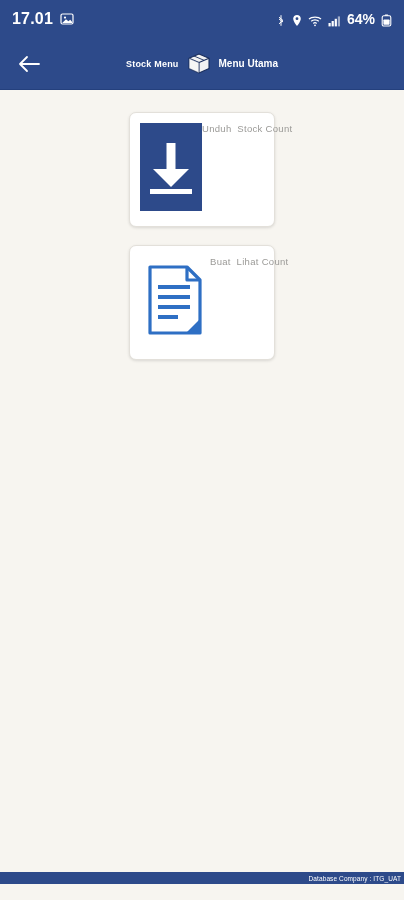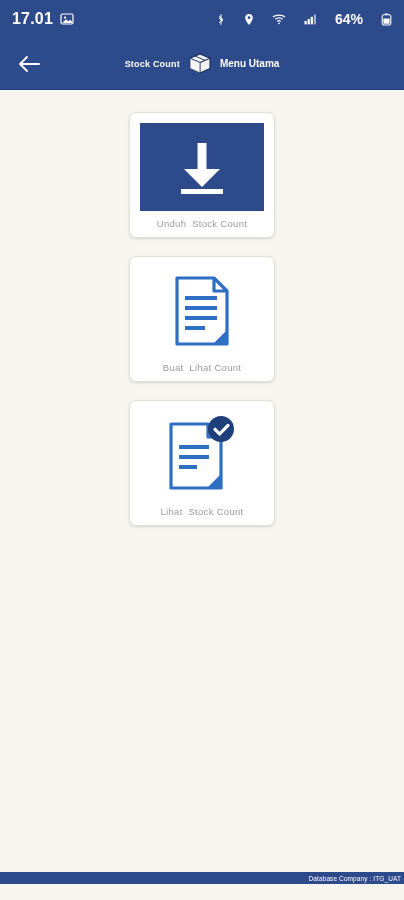--- a/index.html
+++ b/index.html
@@ -20,21 +20,21 @@
   .statusbar {
     height: 38px;
     background: #2d4a8a;
     color: #ffffff;
     display: flex; align-items: center;
     padding: 0 12px;
     flex: 0 0 38px;
   }
   .status-left { display: flex; align-items: center; gap: 7px; }
   .status-clock { font-size: 16px; font-weight: 600; letter-spacing: .2px; }
-  .status-right { margin-left: auto; display: flex; align-items: center; gap: 18px; }
+  .status-right { margin-left: auto; display: flex; align-items: flex-end; gap: 6px; }
   .status-battery-text { font-size: 14px; font-weight: 600; }
   .ico { display: inline-block; line-height: 1; }
   .ico svg { display: block; }
 
   
   .appbar {
     height: 52px;
     background: #2d4a8a;
     display: flex; align-items: center;
     padding: 0 14px;
@@ -70,21 +70,21 @@
     padding-top: 22px;
     gap: 18px;
   }
   .card {
     width: 146px;
     background: #ffffff;
     border: 1px solid #e3e0da;
     border-radius: 7px;
     box-shadow: 0 1px 3px rgba(0,0,0,.12);
     padding: 10px 10px 8px 10px;
-    display: flex; flex-direction: column; align-items: center;
+    display: flex; flex-direction: row; 
     cursor: pointer;
   }
   .card-art {
     width: 124px; height: 88px;
     display: flex; align-items: center; justify-content: center;
     margin-bottom: 7px;
   }
   .card-art.filled { background: #2d4a8a; }
   .card-label {
     font-size: 9.5px; color: #9b9a97;
@@ -168,21 +168,21 @@
 
   <div class="appbar">
     <div class="back-btn">
       <span class="ico">
         <svg width="22" height="18" viewBox="0 0 22 18">
           <path d="M9 2 L2 9 L9 16 M2 9 L21 9" fill="none" stroke="#ffffff" stroke-width="1.8" stroke-linecap="round" stroke-linejoin="round"></path>
         </svg>
       </span>
     </div>
     <div class="appbar-center">
-      <span class="appbar-title">Stock Count</span>
+      <span class="appbar-title">Stock Menu</span>
       <span class="ico appbar-logo">
         <svg width="26" height="24" viewBox="0 0 26 24">
           <path d="M13 2 L23 6.2 L23 16.5 L13 21 L3 16.5 L3 6.2 Z" fill="#f2f2f2" stroke="#1b2f5e" stroke-width="1.1" stroke-linejoin="round"></path>
           <path d="M3 6.2 L13 10.6 L23 6.2" fill="none" stroke="#1b2f5e" stroke-width="1.1" stroke-linejoin="round"></path>
           <path d="M13 10.6 L13 21" fill="none" stroke="#1b2f5e" stroke-width="1.1"></path>
           <path d="M3 6.2 L13 10.6 L13 21 L3 16.5 Z" fill="#ffffff" opacity="0.35"></path>
           <path d="M8 4 L18 8.3" fill="none" stroke="#1b2f5e" stroke-width="0.9"></path>
         </svg>
       </span>
       <span class="appbar-sub">Menu Utama</span>
@@ -210,35 +210,20 @@
           <path d="M60 57 L60 71 L46 71 Z" fill="#2e6fc4"></path>
           <rect x="18" y="23" width="32" height="4" fill="#2e6fc4"></rect>
           <rect x="18" y="33" width="32" height="4" fill="#2e6fc4"></rect>
           <rect x="18" y="43" width="32" height="4" fill="#2e6fc4"></rect>
           <rect x="18" y="53" width="20" height="4" fill="#2e6fc4"></rect>
         </svg>
       </div>
       <div class="card-label">Buat  Lihat Count</div>
     </div>
 
-    <div class="card">
-      <div class="card-art">
-        <svg width="82" height="80" viewBox="0 0 82 80">
-          <path d="M10 9 L47 9 L60 22 L60 73 L10 73 Z" fill="#ffffff" stroke="#2e6fc4" stroke-width="3.2" stroke-linejoin="round"></path>
-          <path d="M47 9 L47 22 L60 22" fill="none" stroke="#2e6fc4" stroke-width="3.2" stroke-linejoin="round"></path>
-          <path d="M60 59 L60 73 L46 73 Z" fill="#2e6fc4"></path>
-          <rect x="18" y="30" width="30" height="4" fill="#2e6fc4"></rect>
-          <rect x="18" y="40" width="30" height="4" fill="#2e6fc4"></rect>
-          <rect x="18" y="50" width="18" height="4" fill="#2e6fc4"></rect>
-          <circle cx="60" cy="14" r="13" fill="#1f3f7a"></circle>
-          <path d="M54 14.3 L58.6 19 L67 10.4" fill="none" stroke="#ffffff" stroke-width="3.2" stroke-linecap="round" stroke-linejoin="round"></path>
-        </svg>
-      </div>
-      <div class="card-label">Lihat  Stock Count</div>
-    </div>
 
     <div class="footer-spacer"></div>
   </div>
 
   <div class="footer">
     <span class="footer-text">Database Company : ITG_UAT</span>
   </div>
   <div class="navbar"></div>
 
 </div>

